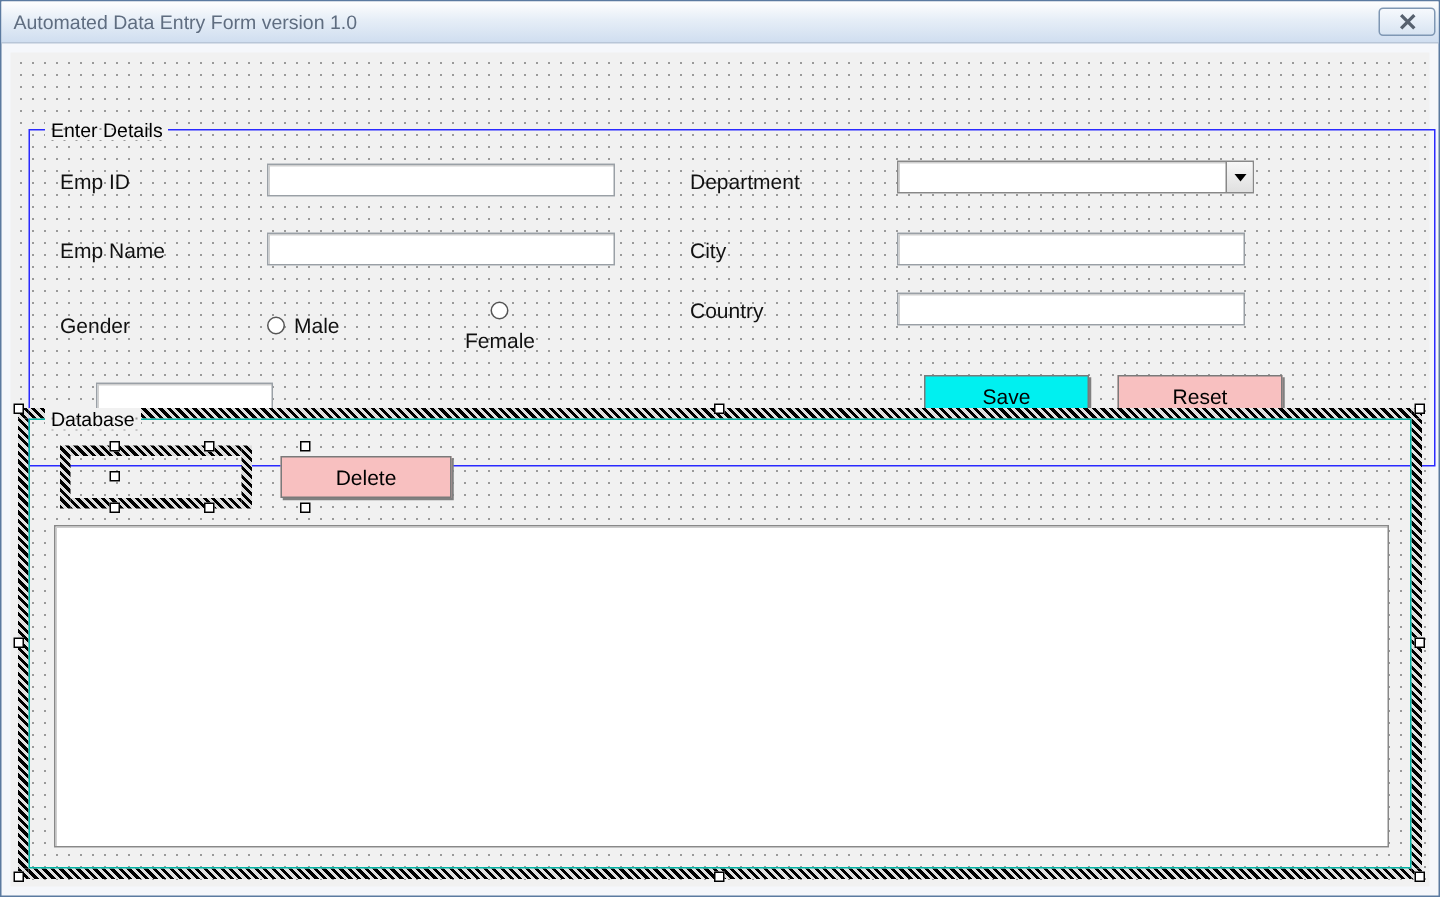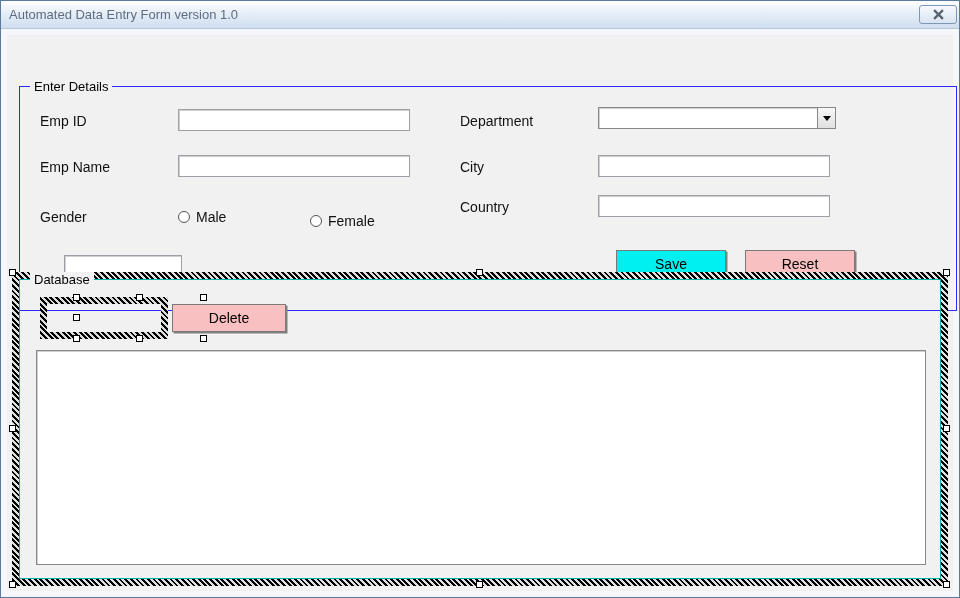--- a/index.html
+++ b/index.html
@@ -168,21 +168,21 @@
       <input class="txt" style="left: 158px; top: 22px; width: 232px;" value="">
 
       <span class="lbl" style="left:20px;top:72px;">Emp Name</span>
       <input class="txt" style="left: 158px; top: 68px; width: 232px;" value="">
 
       <span class="lbl" style="left:20px;top:122px;">Gender</span>
       <label class="radio" style="left:158px;top:122px;">
         <span class="dot"></span>
         <span>Male</span>
       </label>
-      <label class="radio" style="left:290px;top:126px;">
+      <label class="radio" style="left:290px;top:114px;flex-direction:column;">
         <span class="dot"></span>
         <span>Female</span>
       </label>
 
       <span class="lbl" style="left:440px;top:26px;">Department</span>
       <div class="combo" style="left:578px;top:20px;width:238px;">
         <span style="position:absolute;left:4px;top:2px;font-size:13px;"></span>
         <div class="arrow"></div>
       </div>
 
@@ -224,21 +224,21 @@
         <div class="handle" style="left:17px;top:14px;"></div>
         <div class="handle" style="left:80px;top:14px;"></div>
         <div class="handle" style="left:144px;top:14px;"></div>
         <div class="handle" style="left:17px;top:34px;"></div>
         <div class="handle" style="left:144px;top:34px;"></div>
         <div class="handle" style="left:17px;top:55px;"></div>
         <div class="handle" style="left:80px;top:55px;"></div>
         <div class="handle" style="left:144px;top:55px;"></div>
       </div>
 
-      <div class="btn btn-pink underline-first" style="left:152px;top:24px;width:114px;">
+      <div class="btn btn-pink underline-first" style="left:167px;top:24px;width:114px;">
           <span>Delete</span>
         </div>
 
       <div class="listarea" style="left:16px;top:70px;width:890px;height:215px;"></div>
     </div>
 
   </div>
 </div>
 
 </body></html>

